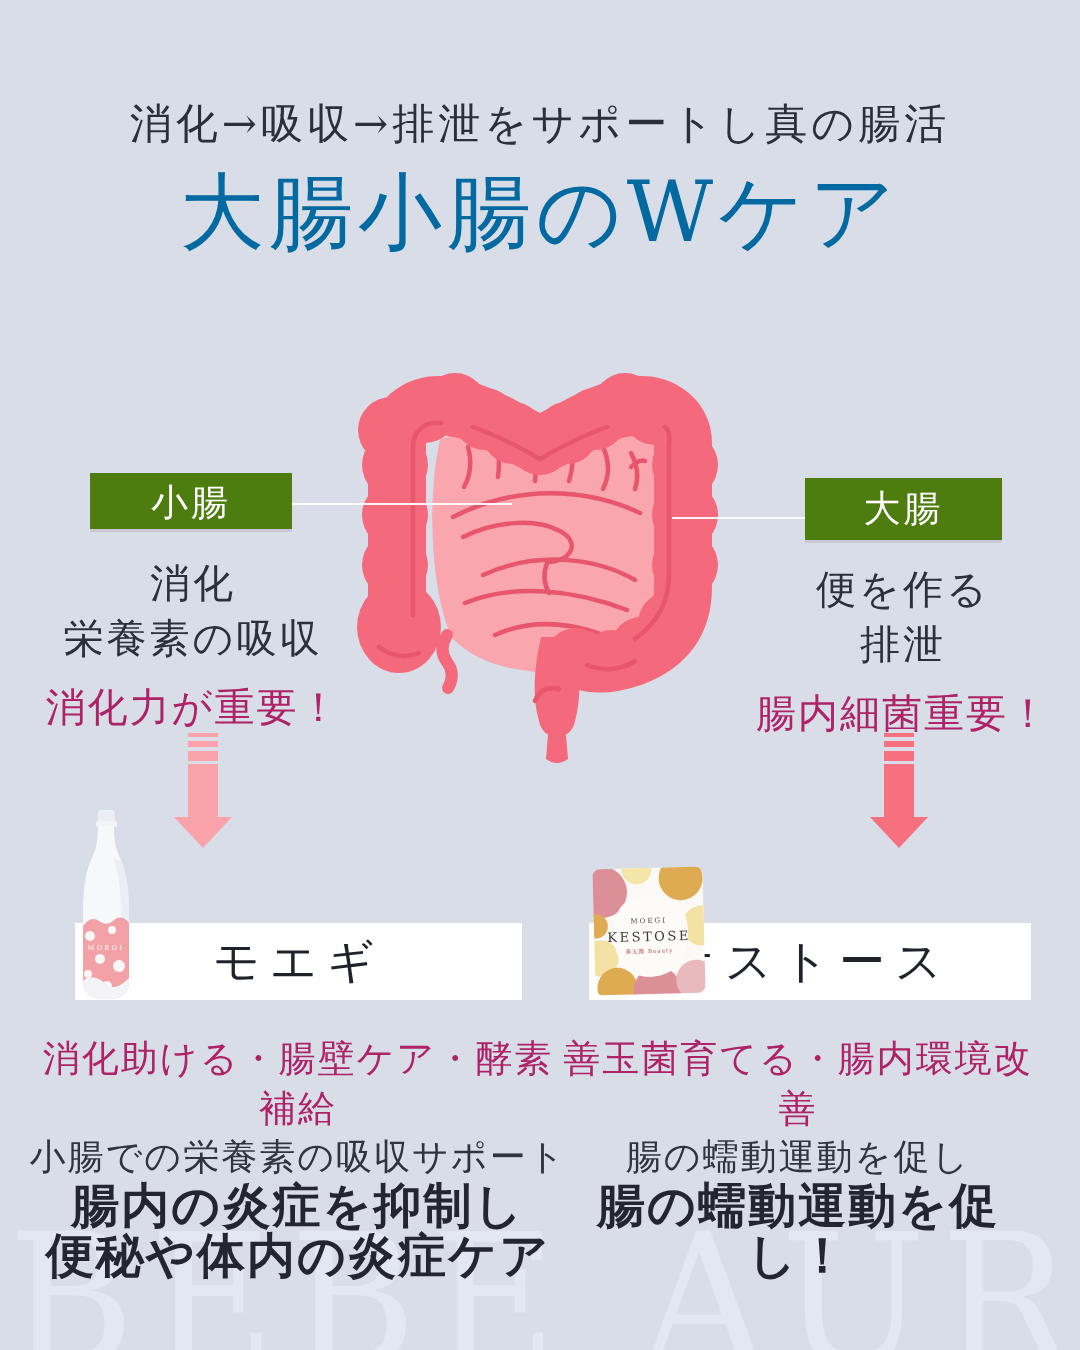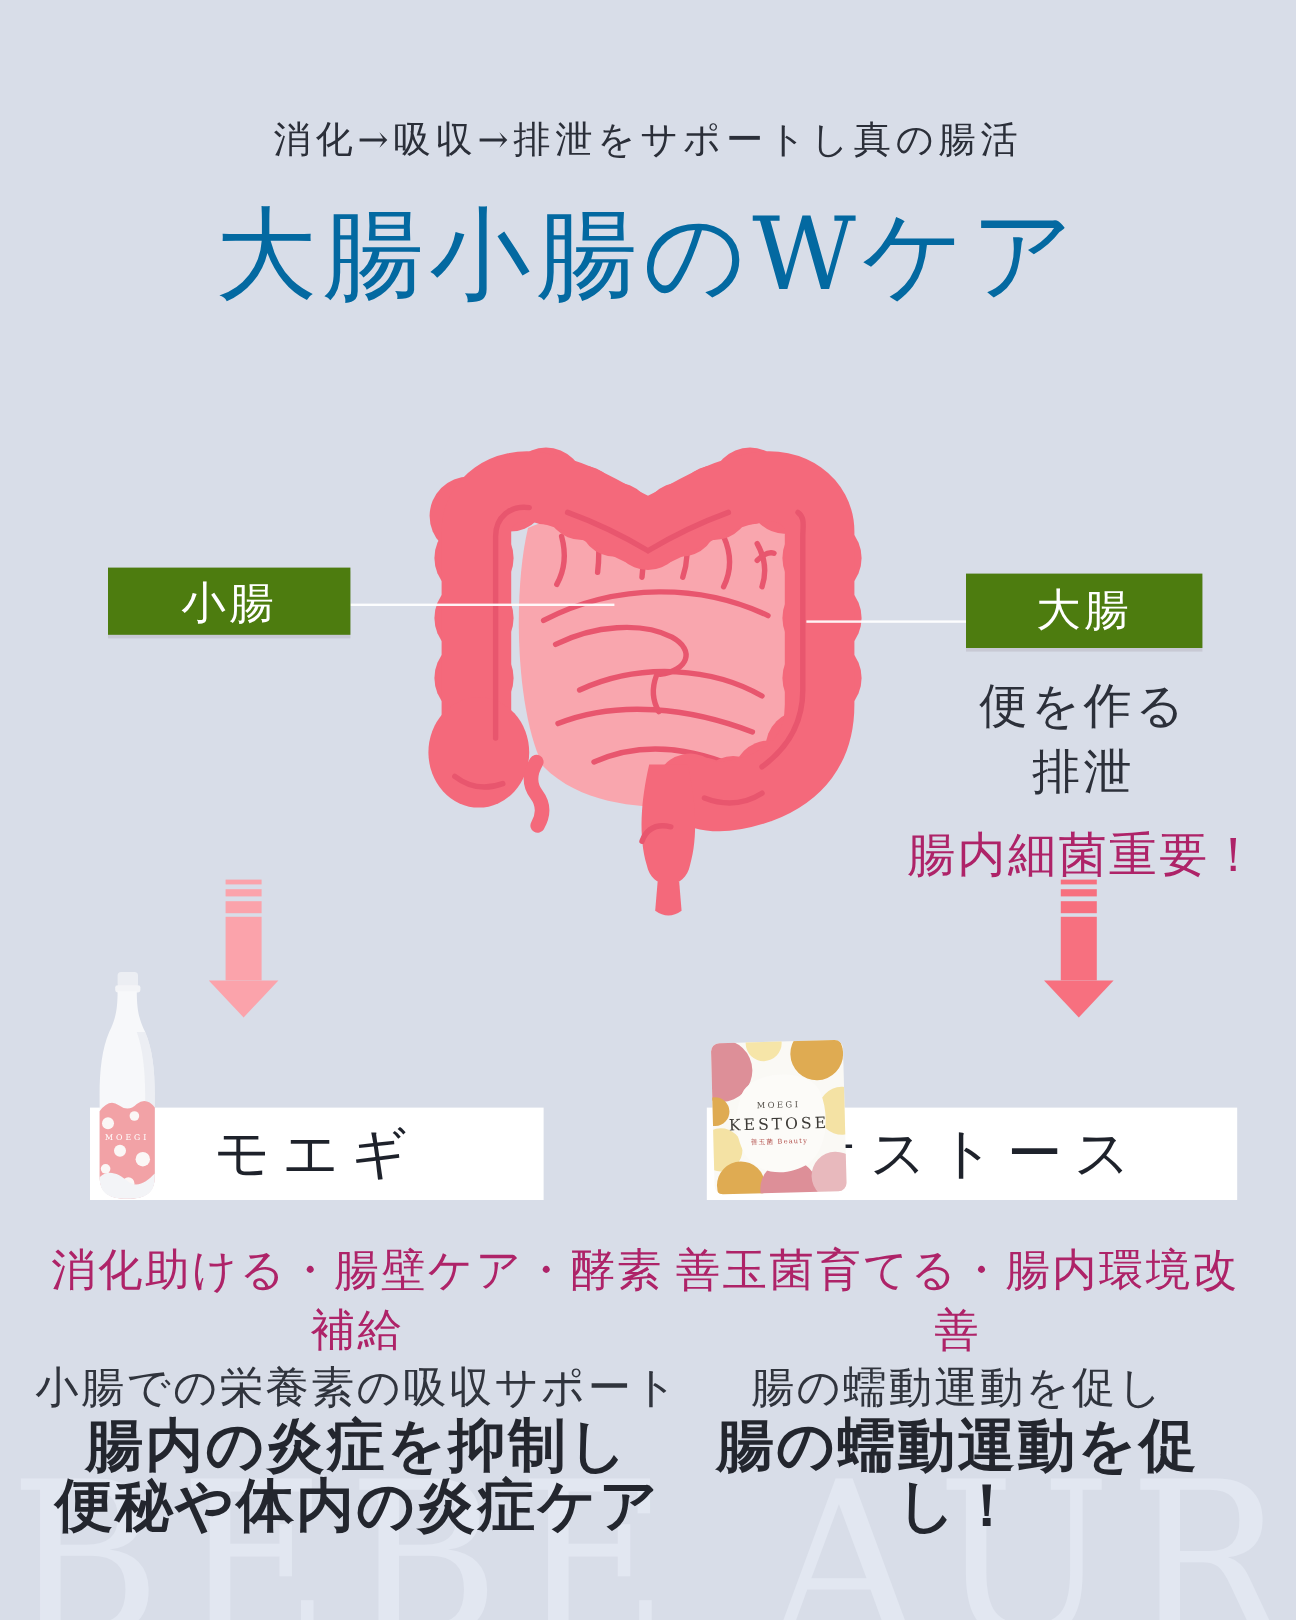--- a/index.html
+++ b/index.html
@@ -5,21 +5,21 @@
   html,body{margin:0;padding:0;}
   body{font-family:"DejaVu Serif","Liberation Serif",serif;}
   #canvas{
     position:relative;width:1080px;height:1350px;overflow:hidden;
     background:#d8dde8;color:#262a33;
   }
   .abs{position:absolute;}
   .ctr{text-align:center;}
 
   
-  .subtitle{left:0;top:96px;width:1080px;font-size:31px;letter-spacing:4px;color:#2b2f39;}
+  .subtitle{left:0;top:96px;width:1080px;font-size:42px;letter-spacing:4px;color:#2b2f39;}
   .title{left:0;top:156px;width:1080px;font-size:84px;letter-spacing:5px;color:#0369a1;font-weight:500;}
 
   
   .watermark{
     left:8px;top:1196px;width:1200px;font-size:172px;letter-spacing:15px;
     color:#e2e7f1;white-space:nowrap;transform:scaleY(1.04);transform-origin:top left;
   }
 
   
   .intestine{left:335px;top:335px;width:410px;height:440px;}
@@ -40,21 +40,21 @@
   .side-right{left:738px;top:562px;}
   .highlight{color:#ae2368;margin-top:14px;letter-spacing:2px;}
 
   
   .arrow{z-index:2;}
   .arrow .bar{margin:0 auto;}
   .arrow .head{width:0;height:0;border-left:29px solid transparent;border-right:29px solid transparent;margin:0 auto;}
 
   
   .band{top:923px;height:77px;background:#ffffff;z-index:1;line-height:77px;text-align:center;font-size:46px;color:#1e222b;letter-spacing:10px;}
-  .band-left{left:75px;width:378px;}
+  .band-left{left:75px;width:447px;}
   .band-right{left:589px;width:442px;}
   .product-img{z-index:3;}
 
   
   .benefit{width:540px;text-align:center;}
   .benefit-left{left:28px;top:1034px;}
   .benefit-right{left:548px;top:1034px;width:500px;}
   .benefit .headline{font-size:37px;font-weight:400;color:#ae2368;letter-spacing:2px;line-height:50px;}
   .benefit .d1{font-size:36px;color:#30343d;letter-spacing:2px;line-height:46px;}
   .benefit .d2,.benefit .d3{font-size:48px;font-weight:700;color:#23262e;letter-spacing:2px;line-height:50px;}
@@ -131,20 +131,25 @@
       <path d="M224,354 q-18,-4 -24,12"></path>
     </g>
   </svg>
 
   <div class="abs connector connector-left"></div>
   <div class="abs connector connector-right"></div>
 
   <div class="abs badge badge-left">小腸</div>
   <div class="abs badge badge-right">大腸</div>
 
+  <div class="abs side-block side-left ctr">
+    <div>消化</div>
+    <div>栄養素の吸収</div>
+    <div class="highlight">消化力が重要！</div>
+  </div>
   <div class="abs side-block side-right ctr">
     <div>便を作る</div>
     <div>排泄</div>
     <div class="highlight">腸内細菌重要！</div>
   </div>
 
   <div class="abs arrow" style="left:174px;top:733px;width:58px;">
     <div class="bar" style="width:30px;height:4px;background:#fba3ab;"></div>
     <div class="bar" style="width:30px;height:6px;background:#fba3ab;margin-top:4px;"></div>
     <div class="bar" style="width:30px;height:10px;background:#fba3ab;margin-top:4px;"></div>

